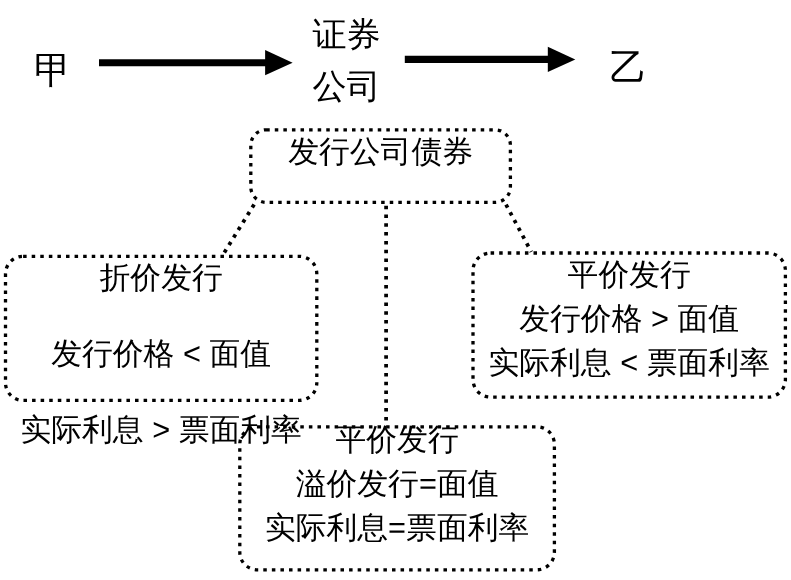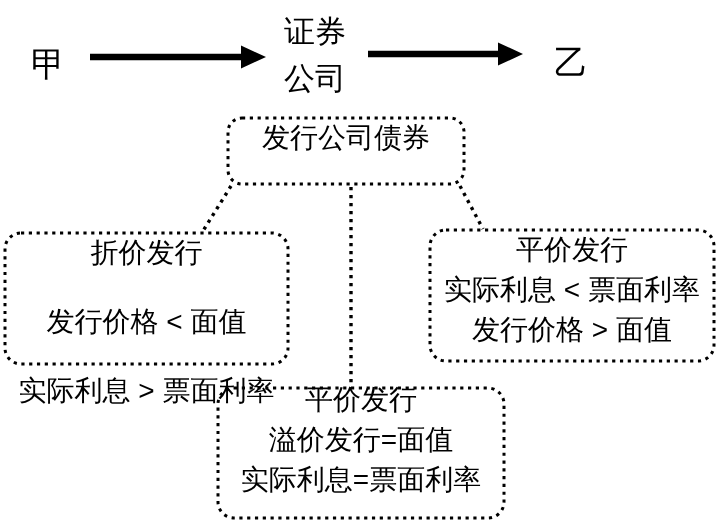--- a/index.html
+++ b/index.html
@@ -100,22 +100,22 @@
   </div>
 
   <div class="boxtext discount-text">
     <div>折价发行</div>
     <div>发行价格 &lt; 面值</div>
     <div>实际利息 &gt; 票面利率</div>
   </div>
 
   <div class="boxtext premium-text">
     <div>平价发行</div>
+    <div>发行价格 &gt; 面值</div>
     <div>实际利息 &lt; 票面利率</div>
-    <div>发行价格 &gt; 面值</div>
   </div>
 
   <div class="boxtext par-text">
     <div>平价发行</div>
     <div>溢价发行=面值</div>
     <div>实际利息=票面利率</div>
   </div>
 
 </div>
 

